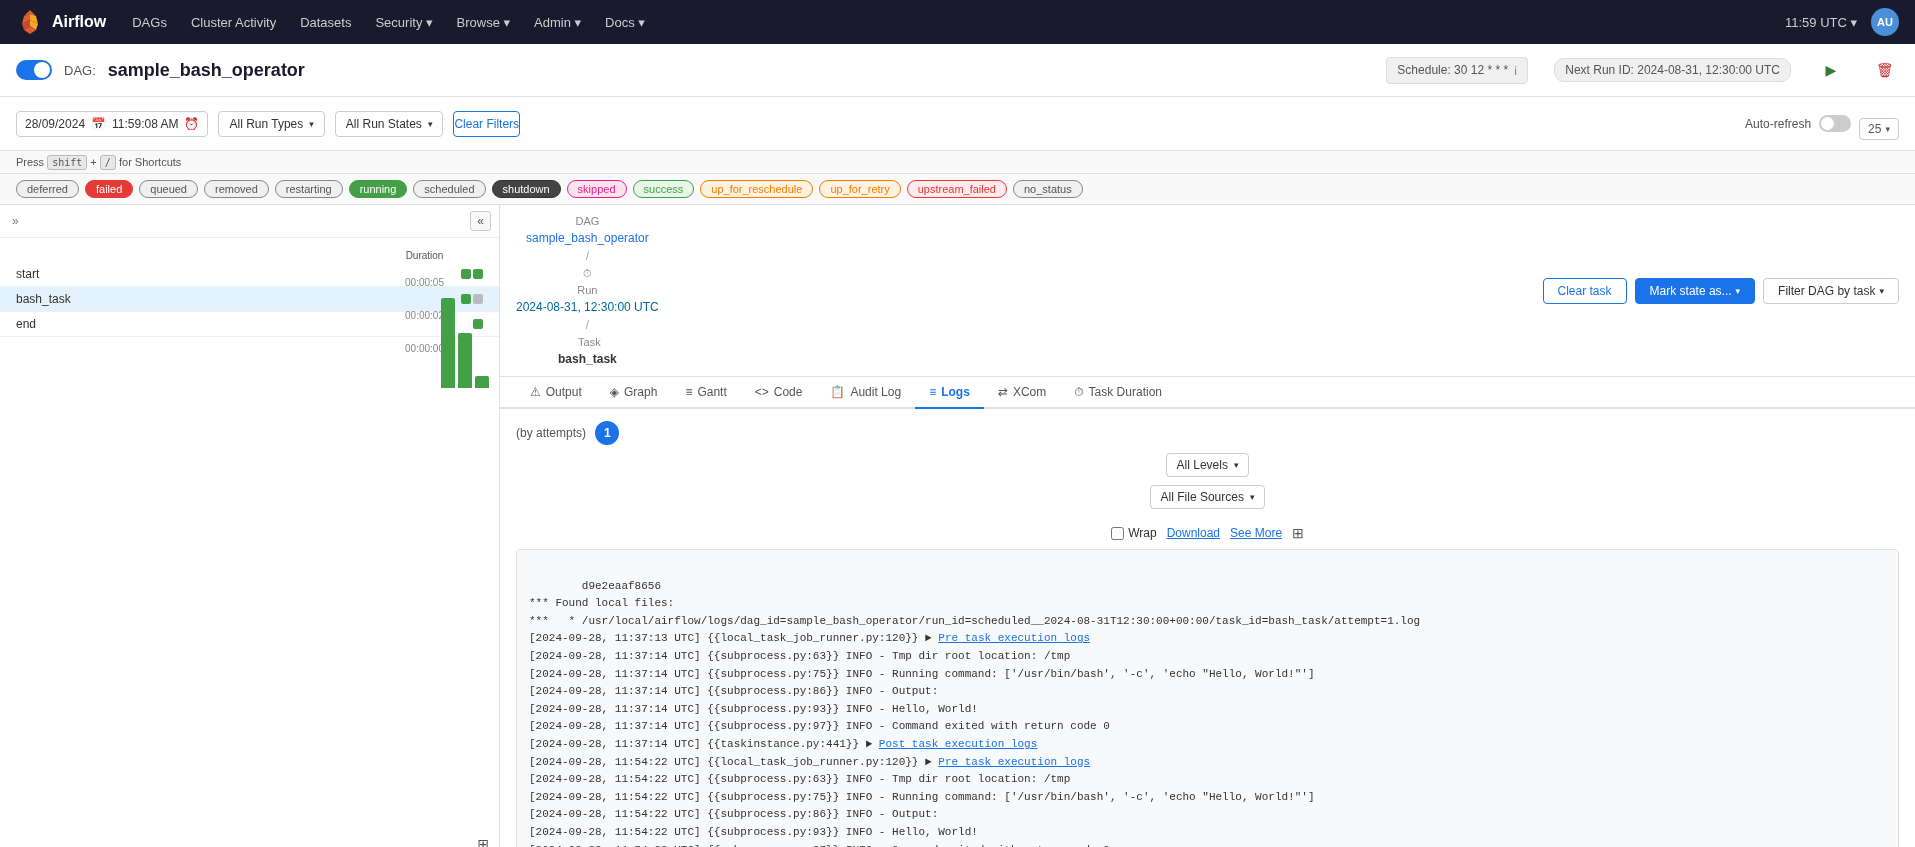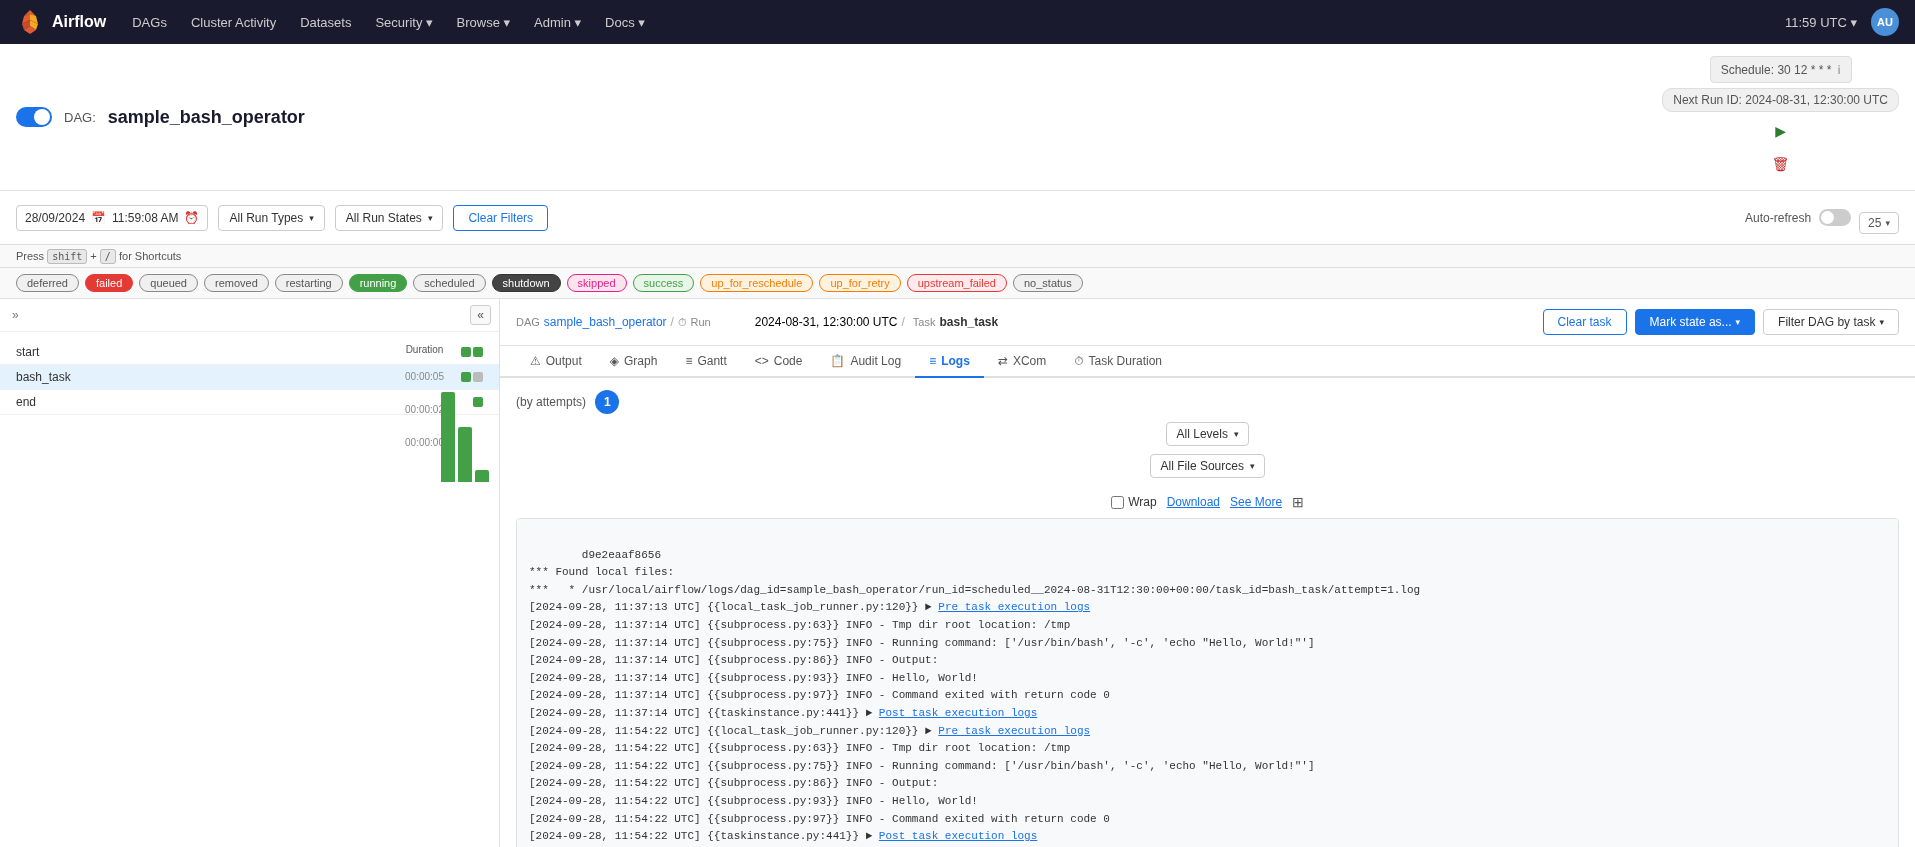--- a/index.html
+++ b/index.html
@@ -99,22 +99,21 @@
     }
     .dag-name {
       font-size: 18px;
       font-weight: 700;
       color: #1a1a2e;
     }
     .dag-header-right {
       margin-left: auto;
       display: flex;
       align-items: center;
-      gap: 5px;
-      flex-direction: column;
+      gap: 26px;
     }
     .schedule-badge {
       background: #f0f0f0;
       border: 1px solid #ddd;
       border-radius: 4px;
       padding: 4px 10px;
       font-size: 12px;
       color: #555;
       display: flex;
       align-items: center;
@@ -168,21 +167,21 @@
       font-size: 12px;
       display: flex;
       align-items: center;
       gap: 6px;
       cursor: pointer;
       background: #fff;
     }
     .clear-filters-btn {
       border: 1px solid #1a73e8;
       border-radius: 4px;
-      padding: 5px 14px;
+      padding: 5px 0;
       font-size: 12px;
       color: #1a73e8;
       background: #fff;
       cursor: pointer;
     }
     .filter-spacer { flex: 1; }
     .autorefresh-area {
       display: flex;
       align-items: center;
       gap: 8px;
@@ -344,20 +343,21 @@
       display: flex;
       align-items: center;
       justify-content: space-between;
     }
     .breadcrumb {
       font-size: 12px;
       color: #555;
       display: flex;
       align-items: center;
       gap: 4px;
+      flex-direction: column;
     }
     .breadcrumb-section { color: #888; font-size: 11px; }
     .breadcrumb-link { color: #1a73e8; cursor: pointer; }
     .breadcrumb-sep { color: #aaa; }
     .breadcrumb-run-icon { font-size: 11px; color: #888; }
     .breadcrumb-task-section { color: #888; font-size: 11px; margin-left: 4px; }
     .right-panel-actions {
       display: flex;
       align-items: flex-end;
       gap: 8px;
@@ -626,21 +626,21 @@
       </div>
 
       <div style="position:absolute; right:10px; top:60px; display:flex; align-items:flex-end; gap:3px; height:90px;">
         <div style="width:14px; height:90px; background:#43a047; border-radius:2px 2px 0 0;"></div>
         <div style="width:14px; height:55px; background:#43a047; border-radius:2px 2px 0 0;"></div>
         <div style="width:14px; height:12px; background:#43a047; border-radius:2px 2px 0 0;"></div>
       </div>
 
       <div style="position:absolute; right:10px; bottom:10px; font-size:14px; color:#555; cursor:pointer;">⊞</div>
 
-      <div class="task-list" style="margin-top:8px;">
+      <div class="task-list" style="margin-top:24px;">
         <div class="task-row">
           <span class="task-label">start</span>
           <div class="task-dots">
             <span class="dot dot-success"></span>
             <span class="dot dot-success"></span>
           </div>
         </div>
         <div class="task-row selected">
           <span class="task-label">bash_task</span>
           <div class="task-dots">
@@ -660,21 +660,21 @@
 
   <div class="right-panel">
 
     <div class="right-panel-header">
       <div class="breadcrumb">
         <span class="breadcrumb-section">DAG</span>
         <span class="breadcrumb-link">sample_bash_operator</span>
         <span class="breadcrumb-sep">/</span>
         <span class="breadcrumb-run-icon">⏱</span>
         <span class="breadcrumb-section">Run</span>
-        <span style="font-size:12px; color:#000000;margin-left:40px;">2024-08-31, 12:30:00 UTC</span>
+        <span style="font-size:12px; color:#0369a1;">2024-08-31, 12:30:00 UTC</span>
         <span class="breadcrumb-sep">/</span>
         <span class="breadcrumb-task-section">Task</span>
         <span style="font-size:12px; color:#333; font-weight:600;">bash_task</span>
       </div>
       <div class="right-panel-actions">
         <button class="btn-clear-task">Clear task</button>
         <button class="btn-mark-state">
           <span>Mark state as...</span>
           <span style="font-size:9px;">▾</span>
         </button>

